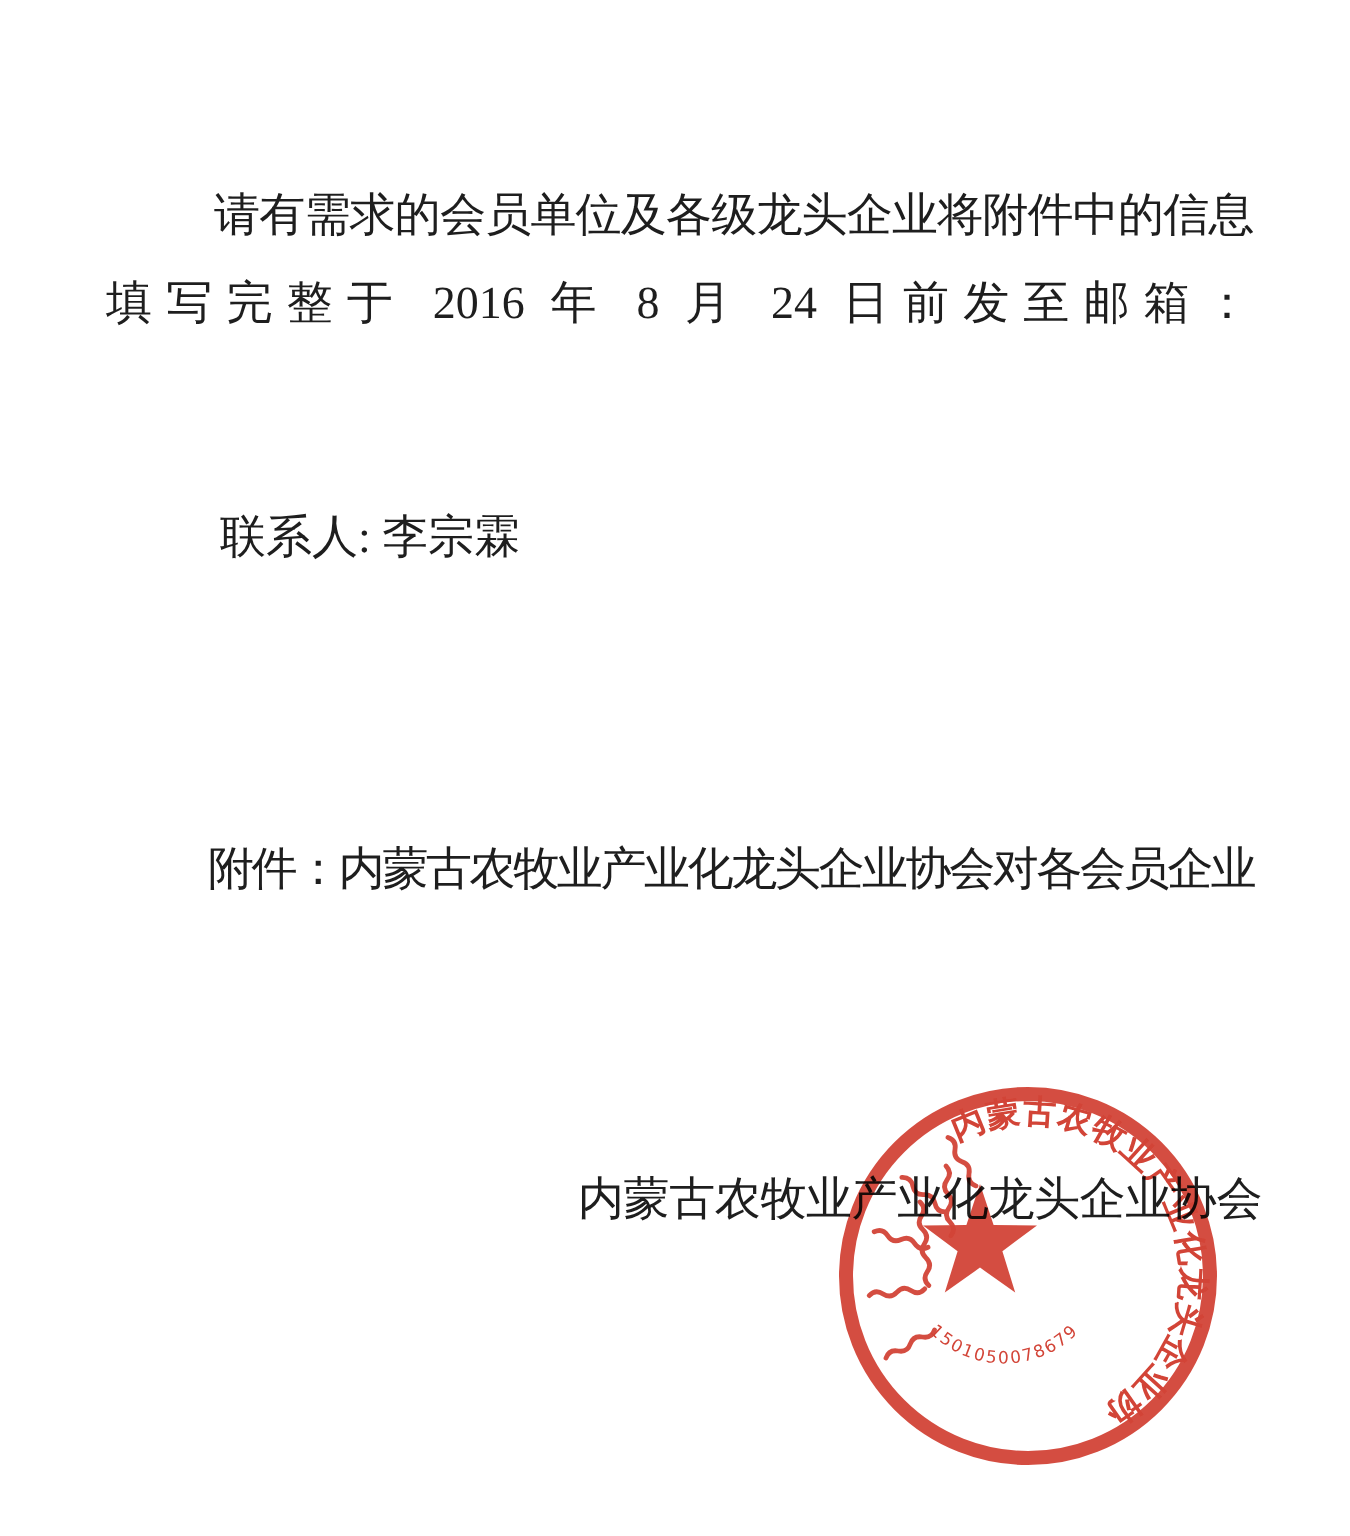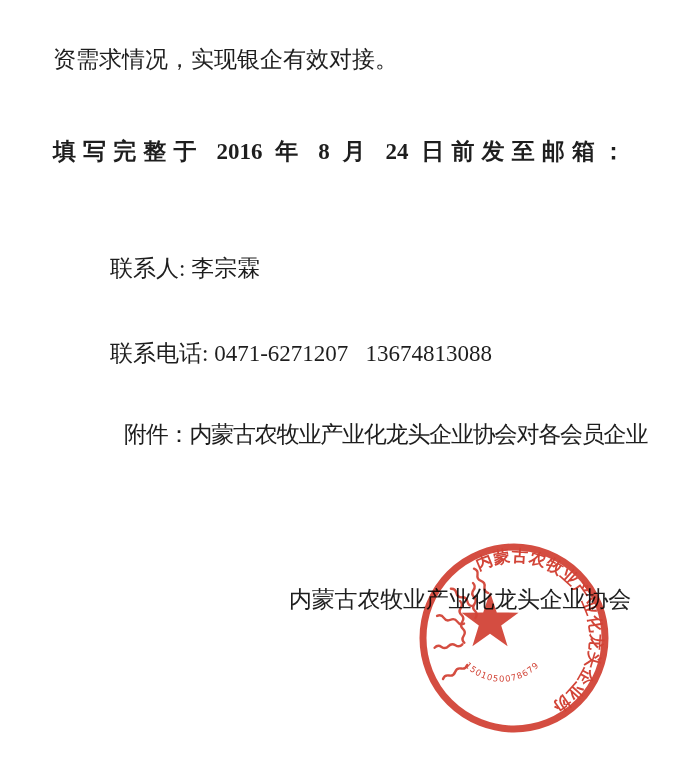--- a/index.html
+++ b/index.html
@@ -14,26 +14,25 @@
     line-height:1.25;
   }
   .line{position:absolute;white-space:pre;}
   .l-continuation{top:46px;left:53px;}
   .l-request{top:94px;left:107px;letter-spacing:-0.4px;}
   .l-deadline{
     top:138px;left:53px;width:572px;
     white-space:normal;
     text-align:justify;
     text-align-last:justify;
-    font-weight:bold;
   }
   .l-email{top:182px;left:54px;letter-spacing:1px;}
   .l-contact-name{top:255px;left:110px;}
   .l-contact-phone{top:340px;left:110px;}
-  .l-attach1{top:421px;left:124px;letter-spacing:-1.2px;text-align:center;}
+  .l-attach1{top:421px;left:104px;letter-spacing:-1.2px;text-align:center;}
   .l-attach2{top:462px;left:53px;}
   .l-sig-org{top:586px;left:289px;letter-spacing:-0.2px;z-index:1;}
   .l-sig-date{top:631px;left:378px;z-index:1;}
 
   .seal{
     position:absolute;
     left:417px;top:541px;
     width:194px;height:194px;
     z-index:2;
     mix-blend-mode:multiply;
@@ -60,25 +59,24 @@
     stroke:#cf3527;
     stroke-width:2.4;
     stroke-linecap:round;
   }
 </style>
 </head>
 <body>
 
 <div class="page">
 
-  <div class="line l-continuation">资需求情况，实现银企有效对接。</div>
+  <div class="line l-request">请有需求的会员单位及各级龙头企业将附件中的信息</div>
   <div class="line l-deadline">填写完整于 2016 年 8 月 24 日前发至邮箱：</div>
 
   <div class="line l-contact-name">联系人: 李宗霖</div>
-  <div class="line l-contact-phone">联系电话: 0471-6271207   13674813088</div>
 
   <div class="line l-attach1">附件：内蒙古农牧业产业化龙头企业协会对各会员企业</div>
 
   <div class="line l-sig-org">内蒙古农牧业产业化龙头企业协会</div>
 
   <svg class="seal" viewBox="0 0 194 194" xmlns="http://www.w3.org/2000/svg">
 
     <circle class="ink" cx="97" cy="97" r="91" fill="none" stroke-width="7" opacity="0.95"></circle>
 
     <defs>

